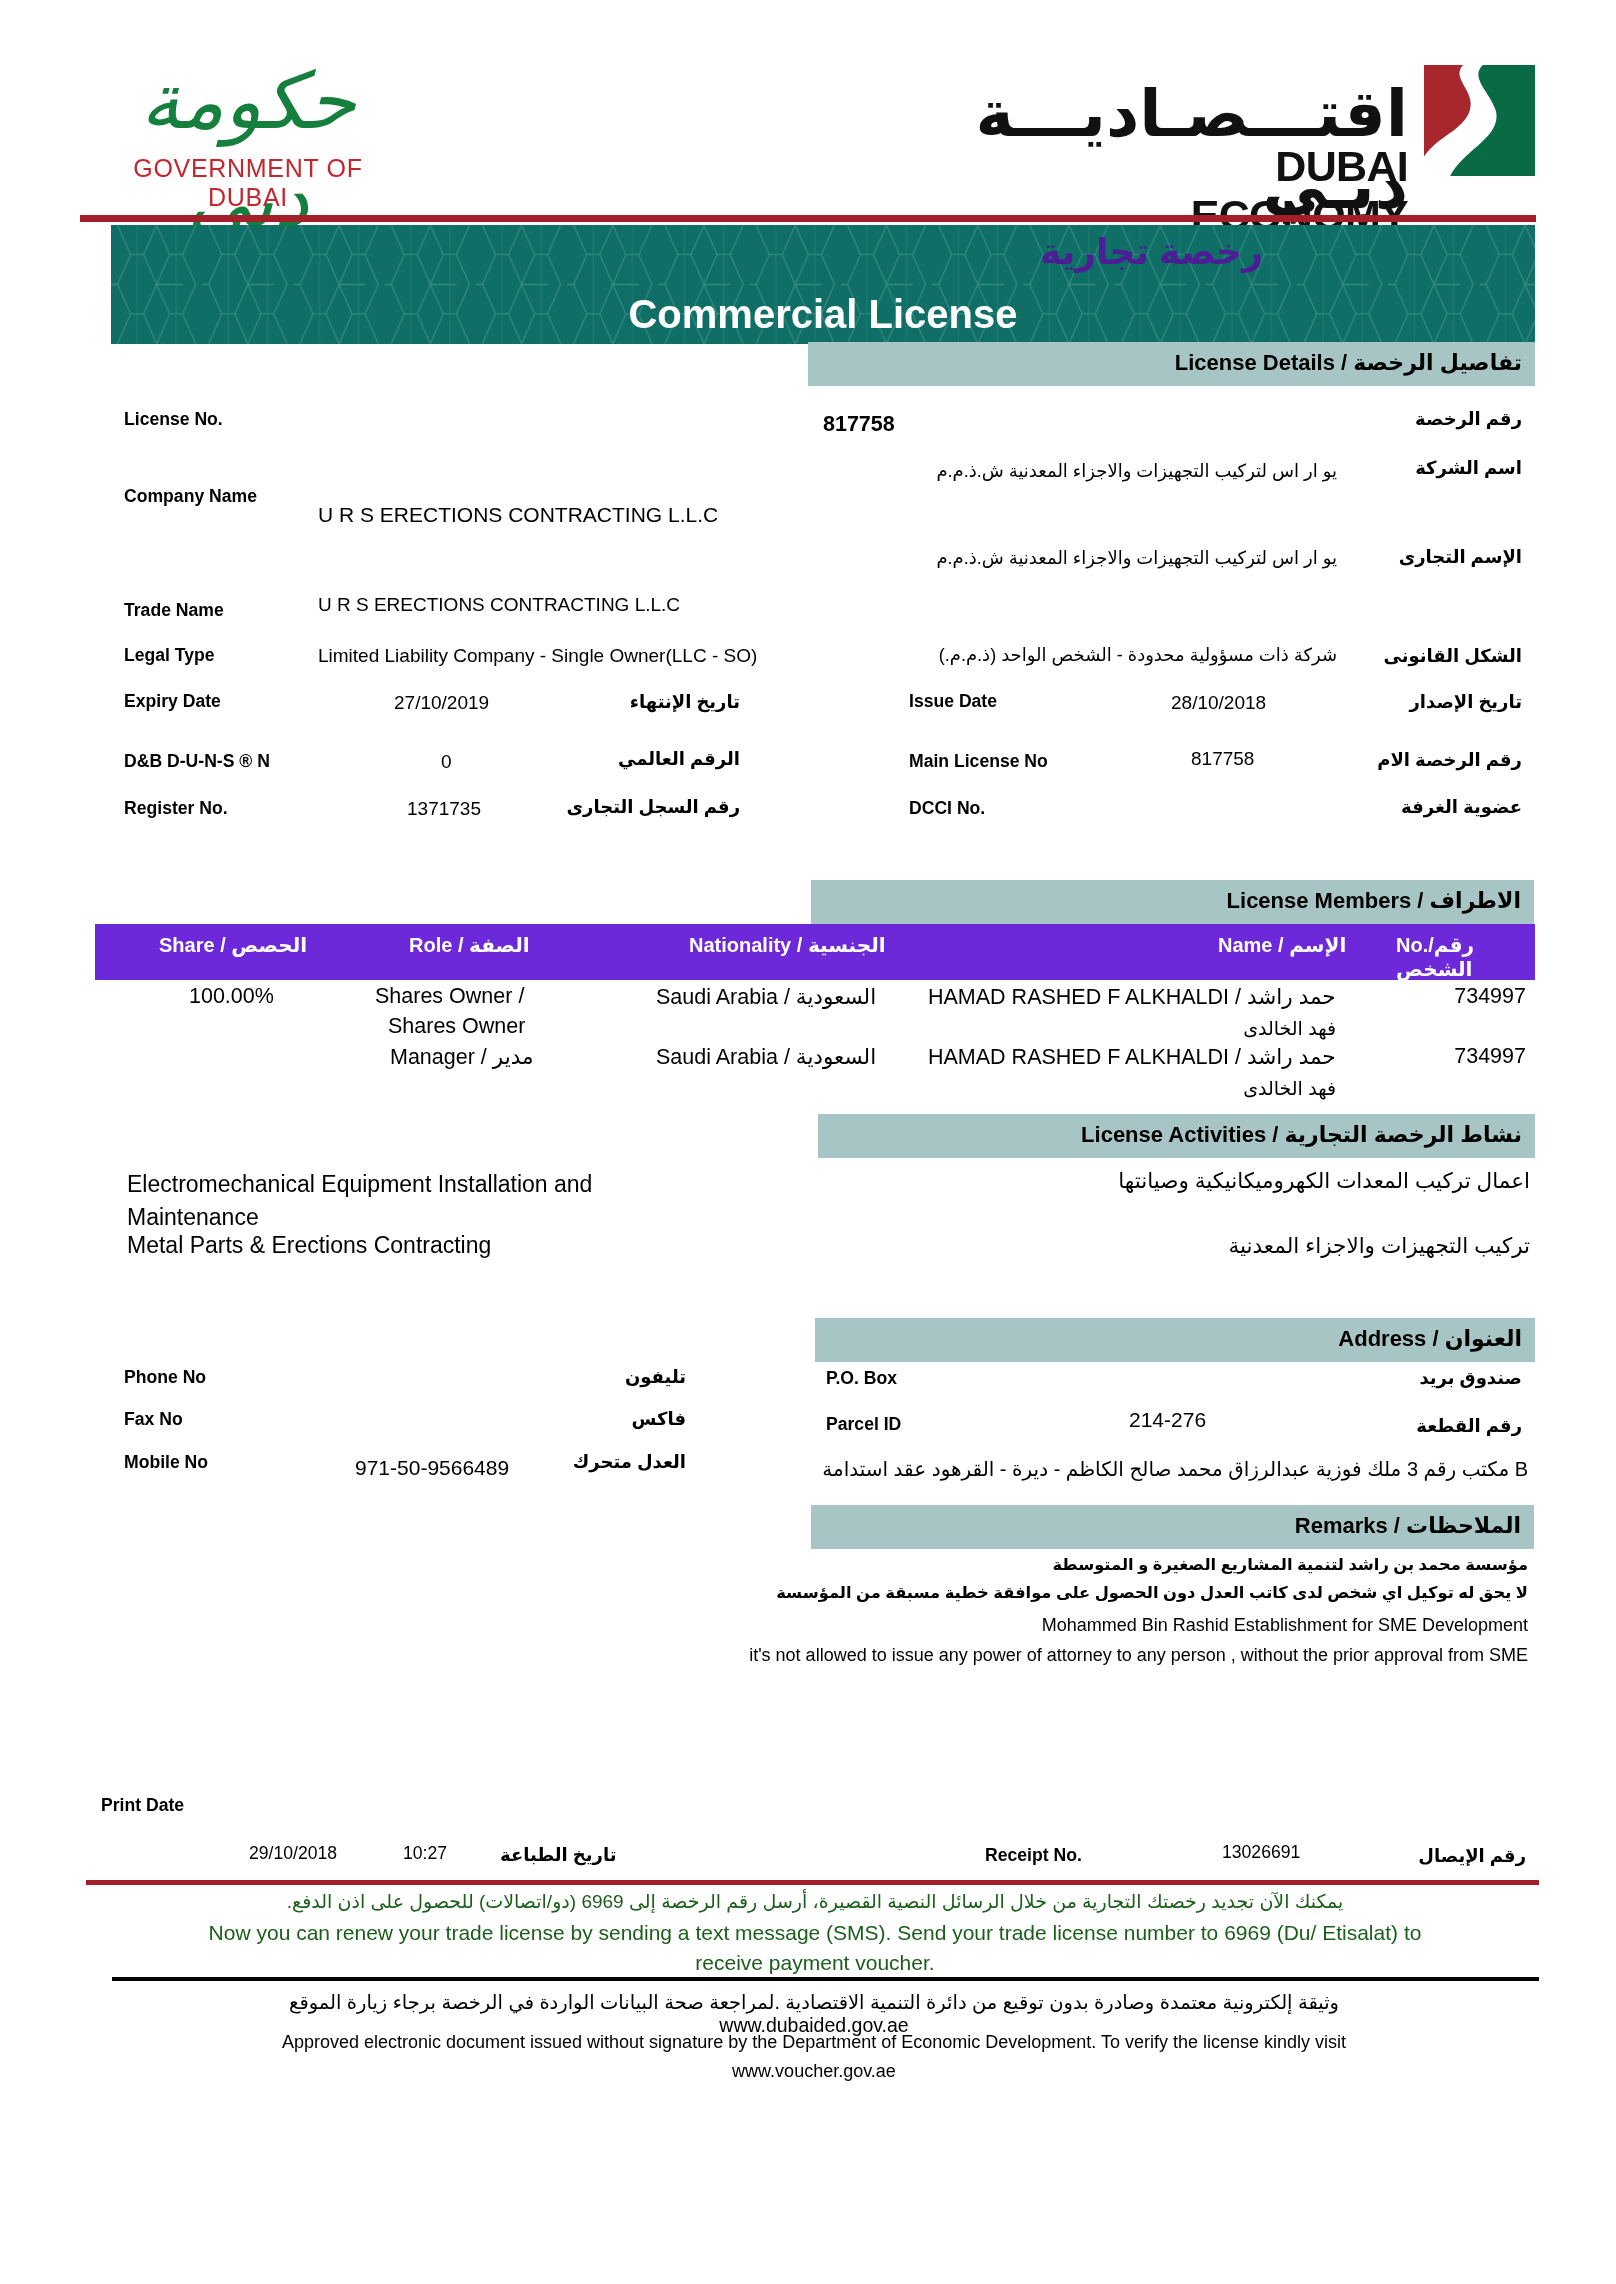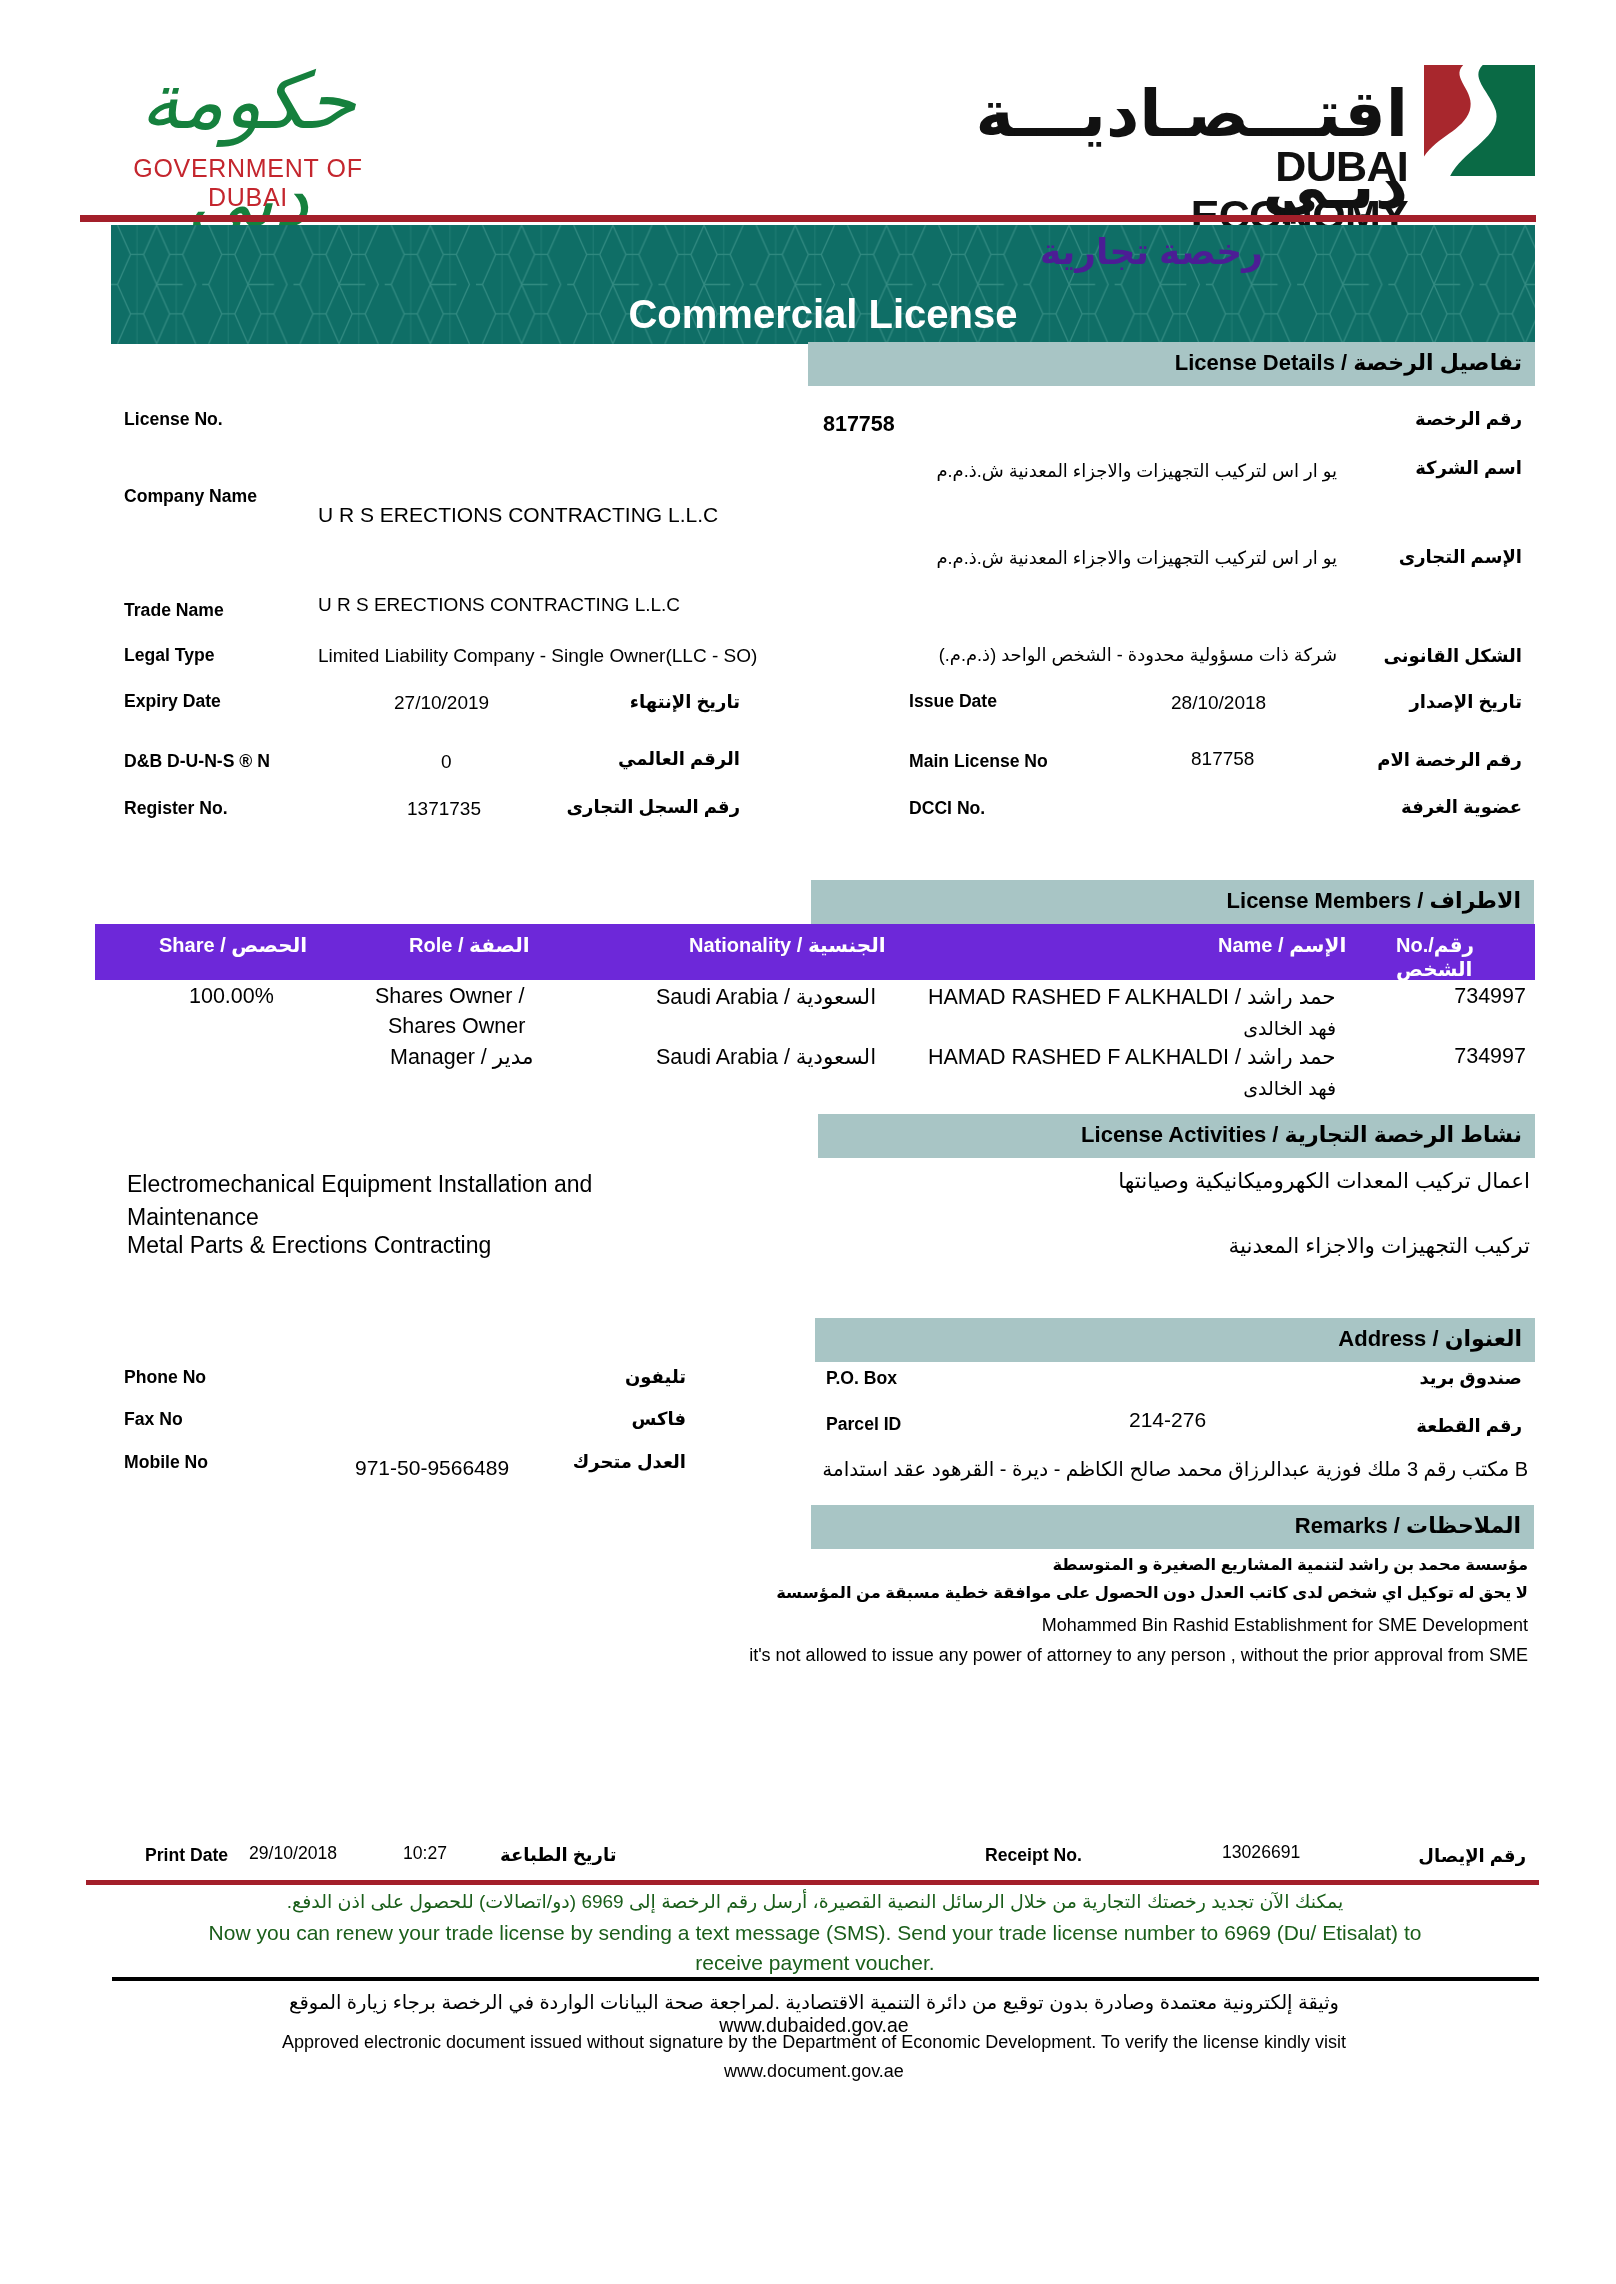--- a/index.html
+++ b/index.html
@@ -182,32 +182,32 @@
 <div class="abs arv" style="right:88px; top:1457px; font-size:20px;margin-left:40px;">B مكتب رقم 3 ملك فوزية عبدالرزاق محمد صالح الكاظم - ديرة - القرهود عقد استدامة</div>
 
 <div class="abs sec-head" style="left:811px; top:1505px; width:723px;">
   <span>Remarks / الملاحظات</span>
 </div>
 <div class="abs rtl remark" style="right:88px; top:1555px; font-size:16.3px; font-weight:bold;">مؤسسة محمد بن راشد لتنمية المشاريع الصغيرة و المتوسطة</div>
 <div class="abs rtl remark" style="right:88px; top:1583px; font-size:16.3px; font-weight:bold;">لا يحق له توكيل اي شخص لدى كاتب العدل دون الحصول على موافقة خطية مسبقة من المؤسسة</div>
 <div class="abs remark" style="right:88px; top:1615px; text-align:right;">Mohammed Bin Rashid Establishment for SME Development</div>
 <div class="abs remark" style="right:88px; top:1645px; text-align:right;">it's not allowed to issue any power of attorney to any person , without the prior approval from SME</div>
 
-<div class="abs lbl" style="left:101px; top:1845px;margin-left:44px;">Print Date</div>
+<div class="abs lbl" style="left:101px; top:1795px;">Print Date</div>
 <div class="abs" style="left:249px; top:1843px; font-size:17.6px;">29/10/2018</div>
 <div class="abs" style="left:403px; top:1843px; font-size:17.6px;">10:27</div>
 <div class="abs arl" style="left:500px; top:1844px; direction:rtl;">تاريخ الطباعة</div>
 <div class="abs lbl" style="left:985px; top:1845px;">Receipt No.</div>
 <div class="abs" style="left:1222px; top:1842px; font-size:17.6px;">13026691</div>
 <div class="abs arl" style="right:90px; top:1845px;">رقم الإيصال</div>
 
 <div class="abs rule-red2"></div>
 
 <div class="abs green rtl" style="left:85px; width:1460px; top:1890px; text-align:center; font-size:19px;">يمكنك الآن تجديد رخصتك التجارية من خلال الرسائل النصية القصيرة، أرسل رقم الرخصة إلى 6969 (دو/اتصالات) للحصول على اذن الدفع.</div>
 <div class="abs green" style="left:85px; width:1460px; top:1921px; text-align:center; font-size:21px;">Now you can renew your trade license by sending a text message (SMS).  Send your trade license number to 6969 (Du/ Etisalat) to</div>
 <div class="abs green" style="left:85px; width:1460px; top:1951px; text-align:center; font-size:21px;">receive payment voucher.</div>
 
 <div class="abs rule-black"></div>
 
 <div class="abs rtl" style="left:195px; width:1238px; top:1991px; text-align:center; font-size:19.5px;">وثيقة إلكترونية معتمدة وصادرة بدون توقيع من دائرة التنمية الاقتصادية .لمراجعة صحة البيانات الواردة في الرخصة برجاء زيارة الموقع www.dubaided.gov.ae</div>
 <div class="abs" style="left:195px; width:1238px; top:2032px; text-align:center; font-size:18px;">Approved electronic document issued without signature by the Department of Economic Development.  To verify the license kindly visit</div>
-<div class="abs" style="left:195px; width:1238px; top:2061px; text-align:center; font-size:18px;">www.document.gov.ae</div>
+<div class="abs" style="left:195px; width:1238px; top:2061px; text-align:center; font-size:18px;">www.voucher.gov.ae</div>
 
 
 </body></html>

